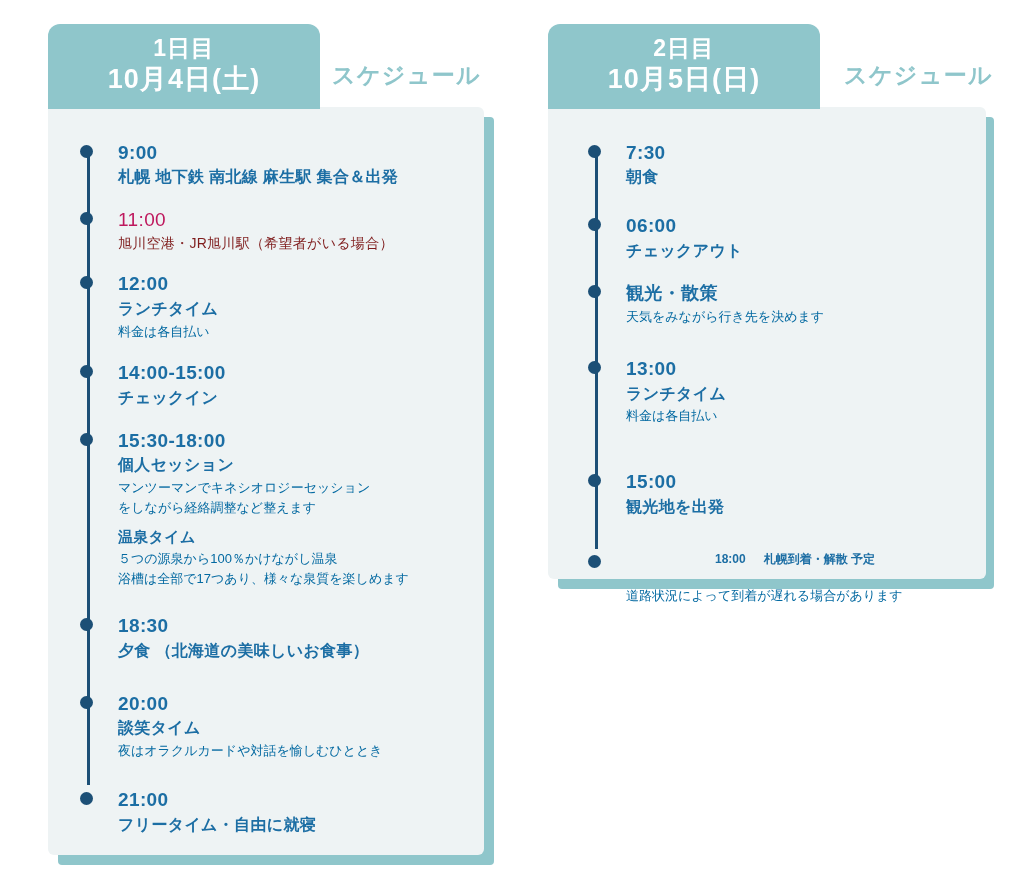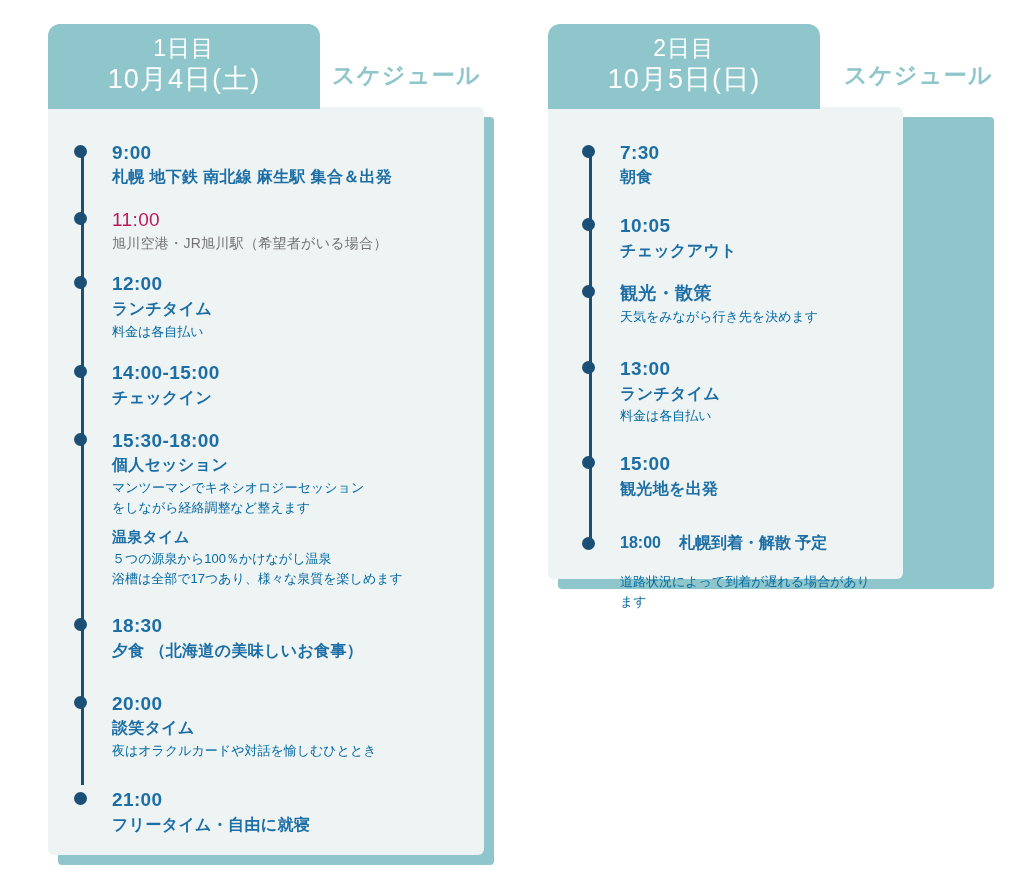--- a/index.html
+++ b/index.html
@@ -16,36 +16,36 @@
     width: 1024px;
     height: 881px;
     overflow: hidden;
   }
 
   
   .day-card {
     position: absolute;
   }
   #day1-card { left: 48px; top: 24px; width: 436px; }
-  #day2-card { left: 548px; top: 24px; width: 355px; }
+  #day2-card { left: 548px; top: 24px; width: 438px; }
 
   
   .card-head {
     position: relative;
     width: 272px;
     background: #8fc6cb;
     border-radius: 12px 12px 0 0;
     padding: 10px 0 12px 0;
     text-align: center;
     z-index: 3;
   }
   .card-head .line1,
   .card-head .line2 {
     color: #ffffff;
-    font-weight: normal;
+    font-weight: bold;
     letter-spacing: 0.04em;
     line-height: 1.25;
   }
   .card-head .line1 { font-size: 23px; }
   .card-head .line2 { font-size: 27px; }
 
   .schedule-word {
     position: absolute;
     color: #8fc6cb;
     font-size: 23px;
@@ -69,21 +69,21 @@
     width: 436px;
     background: #8fc6cb;
     border-radius: 4px;
     z-index: 1;
   }
   .card-body {
     position: relative;
     background: #eef3f4;
     border-radius: 0 6px 6px 6px;
     z-index: 2;
-    padding: 34px 22px 28px 22px;
+    padding: 34px 22px 28px 28px;
   }
   #day1-body { height: 748px; }
   #day2-body { height: 472px; }
   #day1-shadow { height: 748px; }
   #day2-shadow { height: 472px; }
 
   
   .timeline {
     position: relative;
     padding-left: 42px;
@@ -119,32 +119,33 @@
   }
   .tl-time.muted { color: #be185d; font-weight: normal; }
   .tl-title {
     font-size: 16px;
     font-weight: bold;
     color: #1c6ea4;
     letter-spacing: 0.02em;
     margin-top: 2px;
     line-height: 1.35;
   }
-  .tl-title.muted { color: #737373; font-weight: normal; font-size: 14px; }
+  .tl-title.muted { color: #7f1d1d; font-weight: normal; font-size: 14px; }
   .tl-sub {
     font-size: 13px;
     color: #0369a1;
     line-height: 1.5;
     margin-top: 2px;
   }
   .tl-title.small { font-size: 15px; }
   .tl-inline {
-    font-size: 16px;
+    font-size: 12px;
     font-weight: bold;
     color: #1c6ea4;
+    text-align: center;
   }
   .tl-inline .sp { display: inline-block; width: 18px; }
   .block-gap { margin-top: 10px; }
 </style>
 </head>
 <body>
 
 <div class="page">
 
   <div class="day-card" id="day1-card">
@@ -231,38 +232,38 @@
           <div class="tl-line" id="day2-line" style="left:19px"></div>
 
           <div class="tl-item">
             <div class="tl-dot"></div>
             <div class="tl-time">7:30</div>
             <div class="tl-title">朝食</div>
           </div>
 
           <div class="tl-item" style="margin-top:26px">
             <div class="tl-dot"></div>
-            <div class="tl-time">10:05</div>
+            <div class="tl-time">06:00</div>
             <div class="tl-title">チェックアウト</div>
           </div>
 
           <div class="tl-item" style="margin-top:20px">
             <div class="tl-dot"></div>
             <div class="tl-title" style="font-size:18px">観光・散策</div>
             <div class="tl-sub">天気をみながら行き先を決めます</div>
           </div>
 
           <div class="tl-item" style="margin-top:30px">
             <div class="tl-dot"></div>
             <div class="tl-time">13:00</div>
             <div class="tl-title">ランチタイム</div>
             <div class="tl-sub">料金は各自払い</div>
           </div>
 
-          <div class="tl-item" style="margin-top:26px">
+          <div class="tl-item" style="margin-top:44px">
             <div class="tl-dot"></div>
             <div class="tl-time">15:00</div>
             <div class="tl-title">観光地を出発</div>
           </div>
 
           <div class="tl-item" style="margin-top:34px">
             <div class="tl-dot"></div>
             <div class="tl-inline">
               <span>18:00</span><span class="sp"></span><span>札幌到着・解散 予定</span>
             </div>

